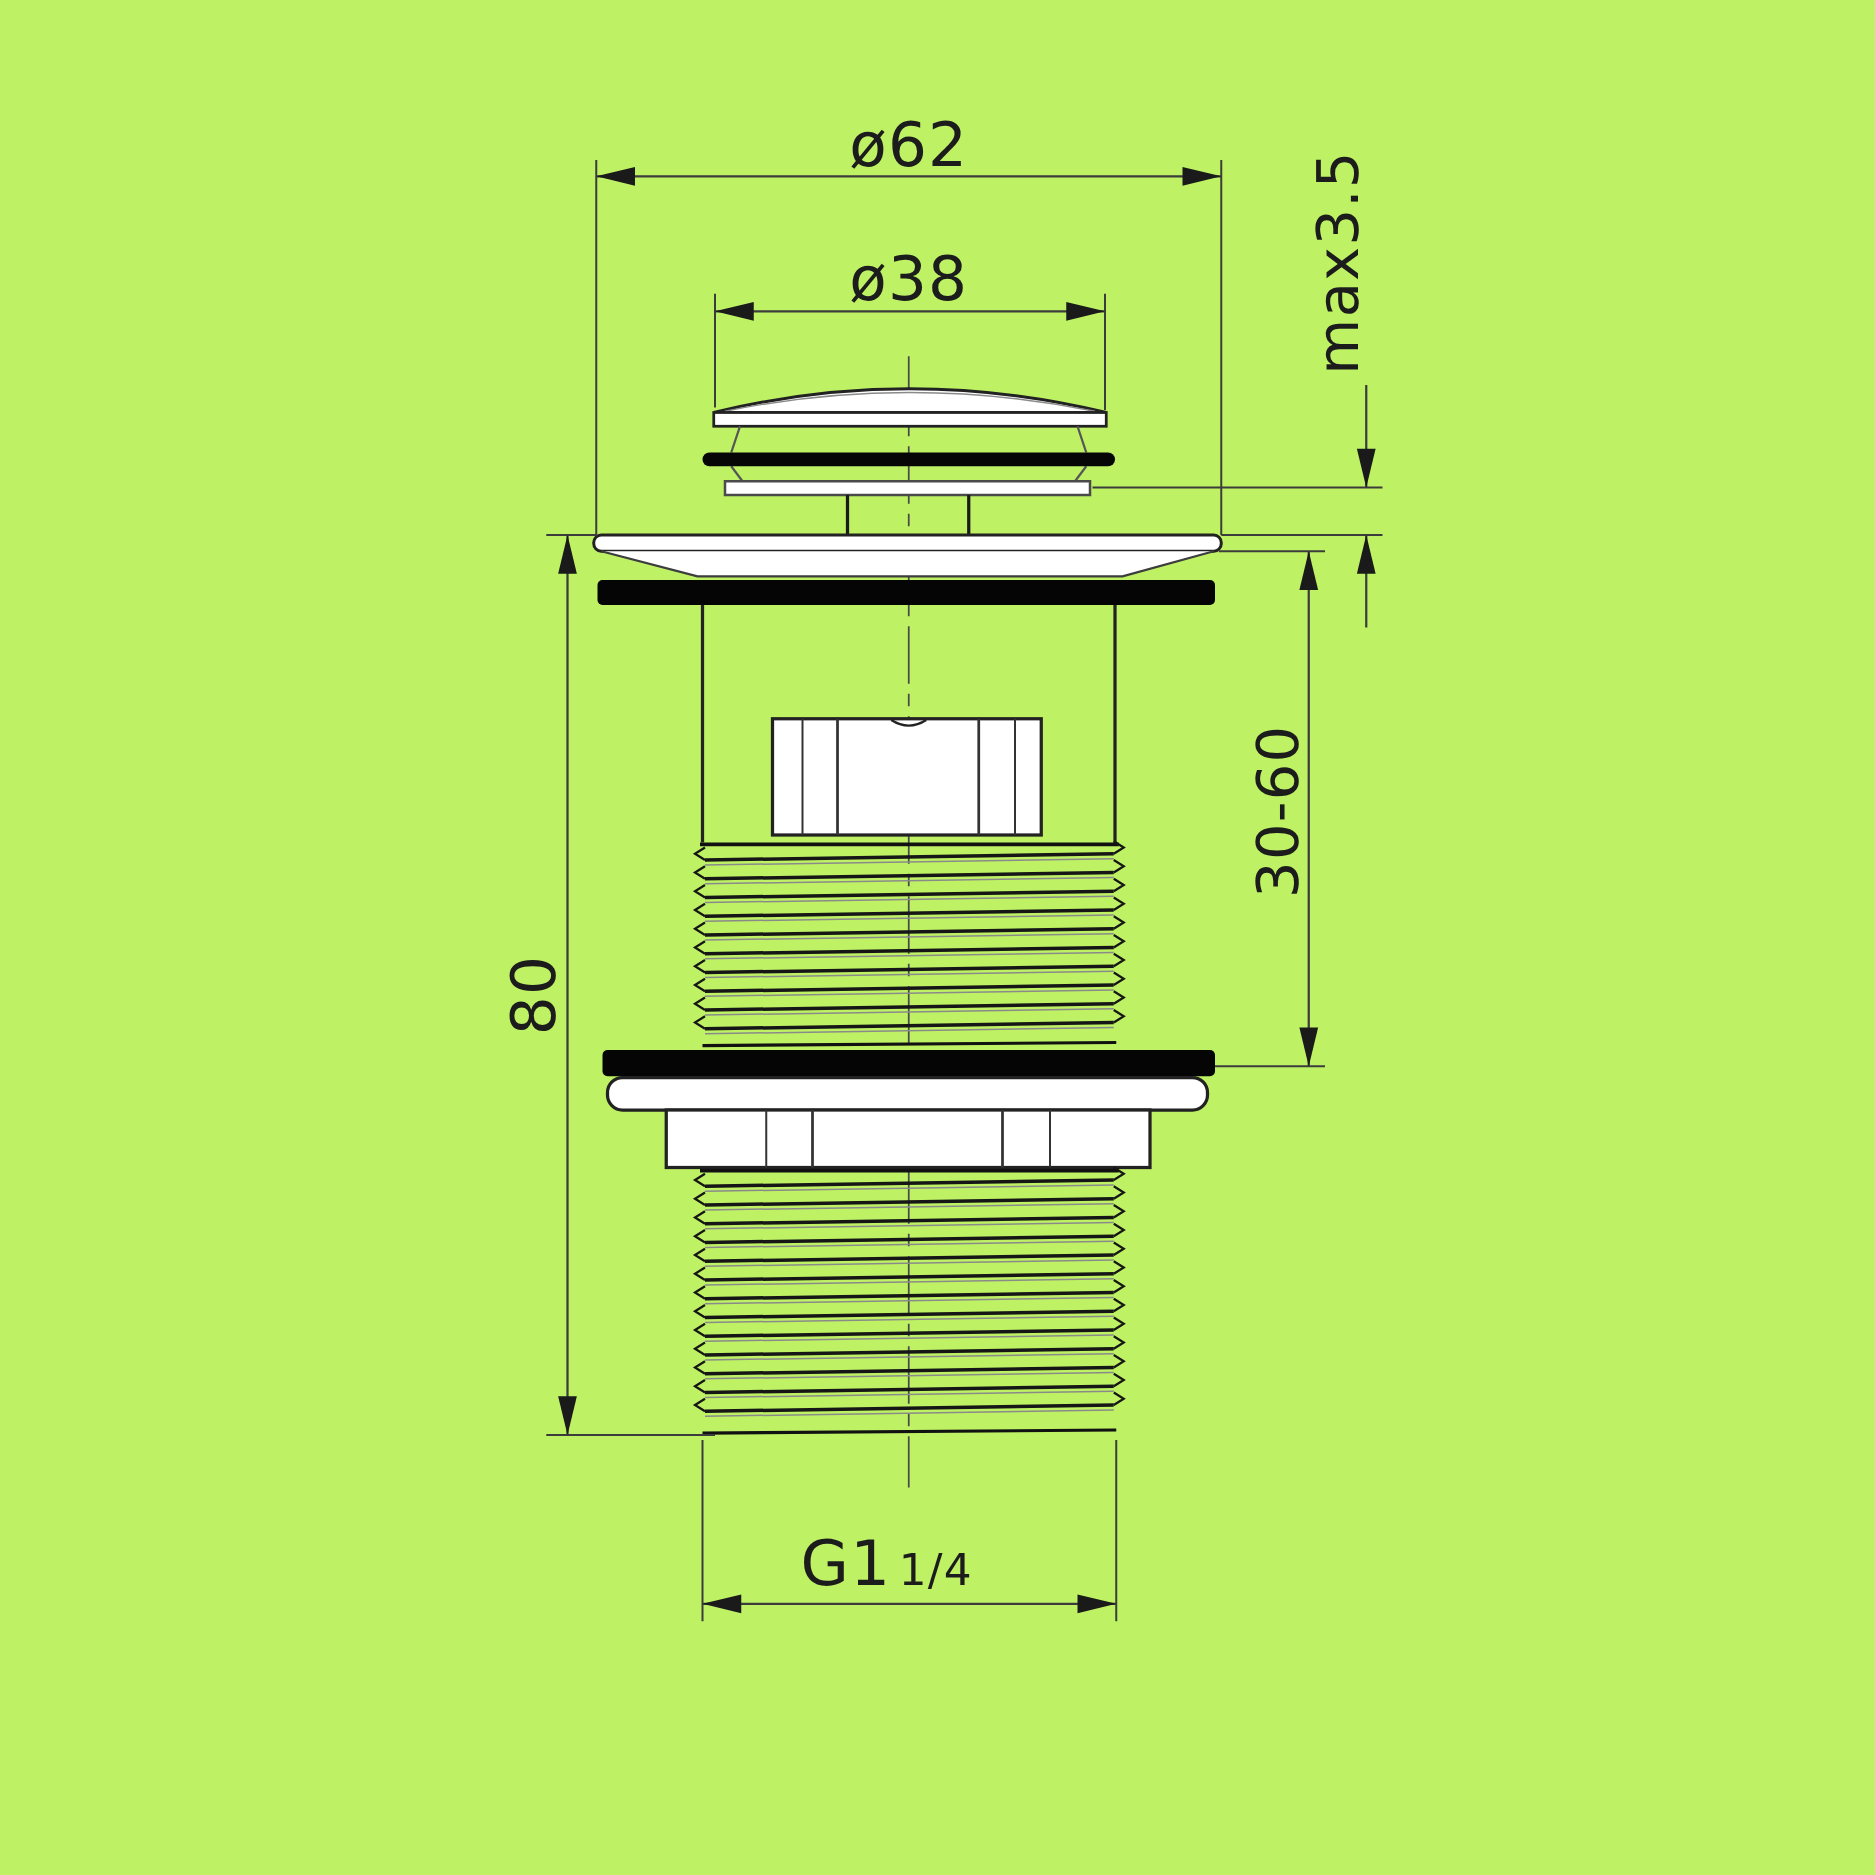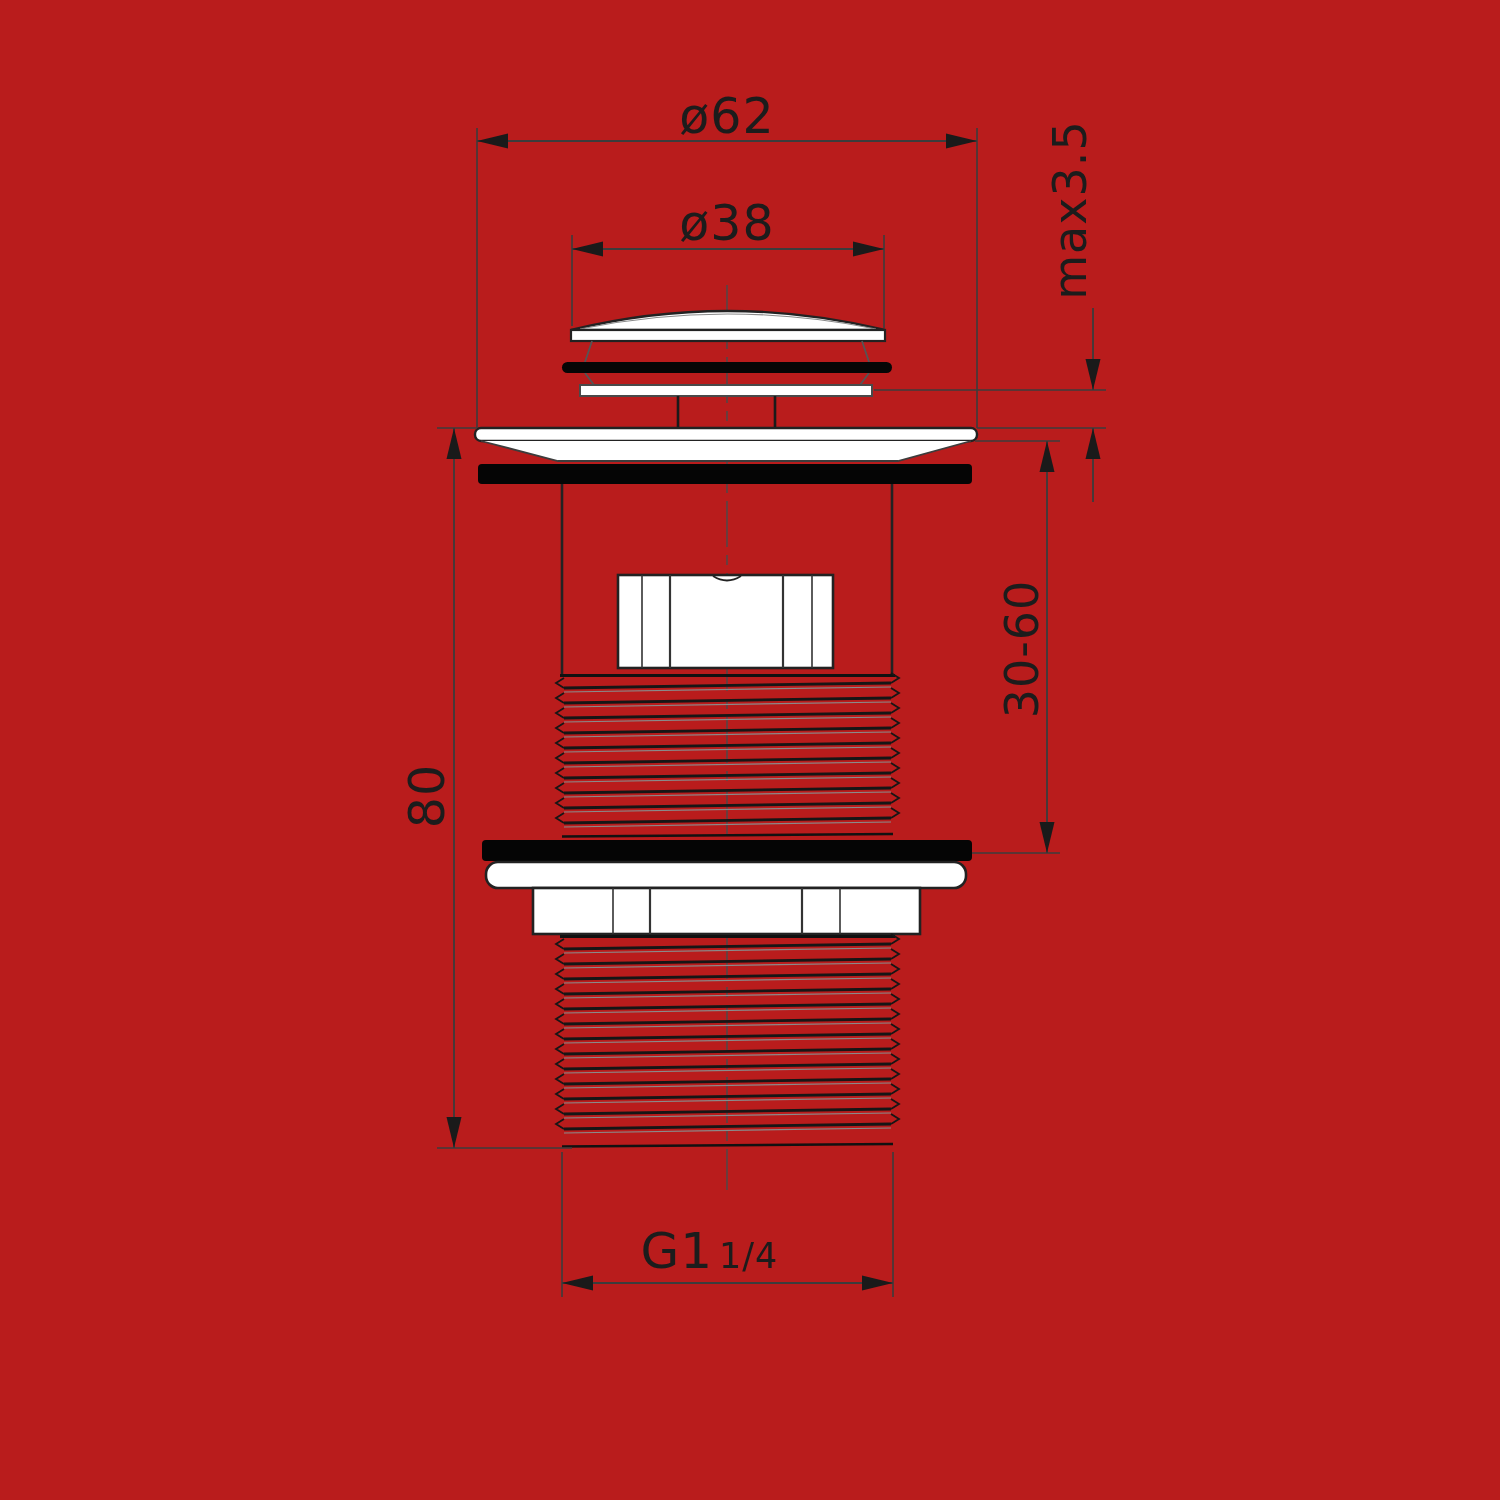--- a/index.html
+++ b/index.html
@@ -1,16 +1,16 @@
 <!DOCTYPE html>
 <html><head>
 <meta charset="utf-8">
 <style>
   html,body{margin:0;padding:0;background:#fff;}
-  .stage{width:1500px;height:1500px;position:relative;background:#b91c1c;
+  .stage{width:1500px;height:1500px;position:relative;background:#bef264;
          font-family:"DejaVu Sans", sans-serif;}
   svg{display:block;}
   text{fill:#1c1c1c;}
   .dimtxt{font-size:46px;letter-spacing:1px;}
   .dimtxt-lg{font-size:49px;letter-spacing:1px;}
   .gmain{font-size:50px;letter-spacing:1px;}
   .gfrac{font-size:35px;letter-spacing:1px;}
 </style>
 </head>
 <body>

